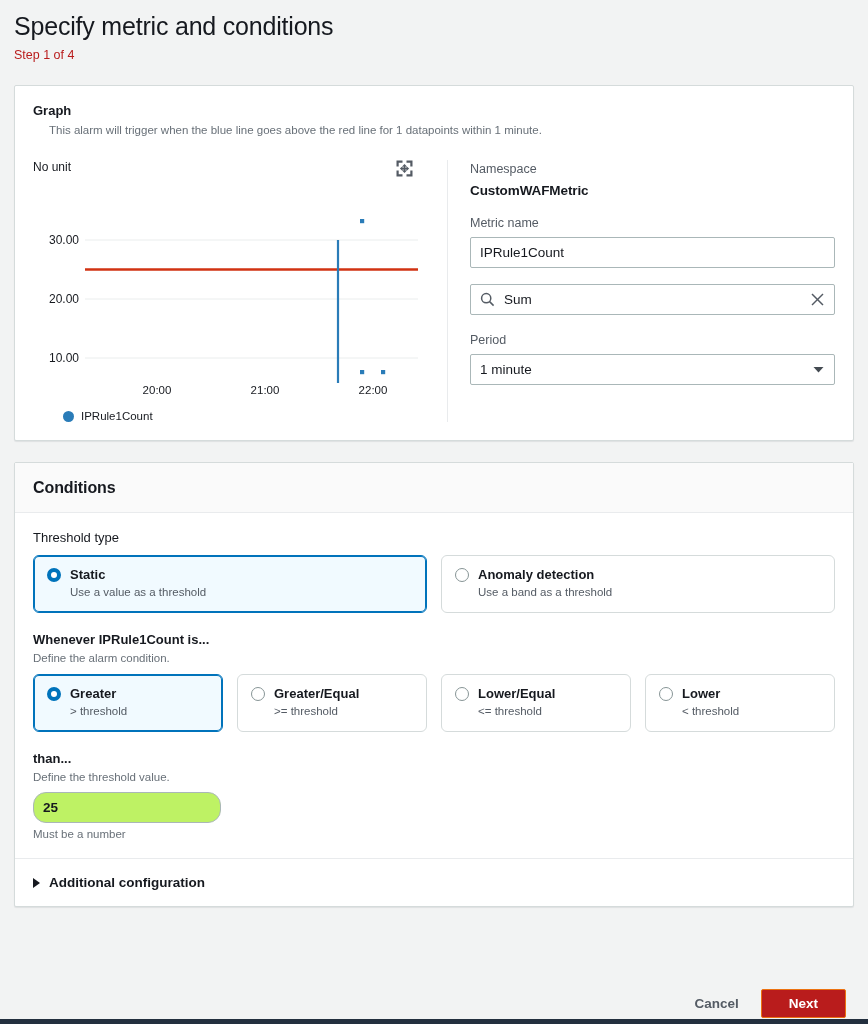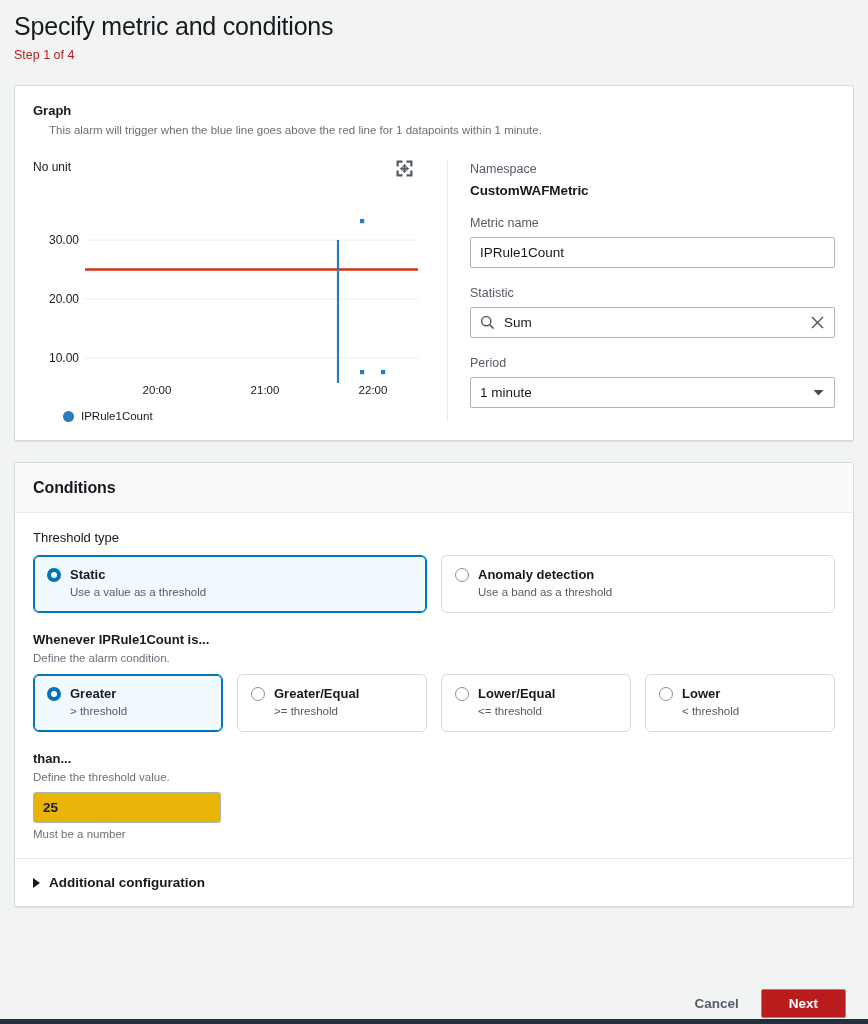--- a/index.html
+++ b/index.html
@@ -228,22 +228,22 @@
     margin-top: 3px;
     padding-left: 23px;
     line-height: 15px;
   }
 
   .threshold-wrap { margin-top: 18px; }
   .threshold-input {
     width: 188px;
     height: 31px;
     border: 1px solid #aab7b8;
-    border-radius: 3px;
-    background: #eab308;
+    border-radius: 13px;
+    background: #bef264;
     display: flex;
     align-items: center;
     padding: 0 9px;
     font-size: 13.5px;
     font-weight: bold;
     color: #16191f;
     margin-top: 7px;
   }
   .helper {
     font-size: 11.5px;
@@ -390,21 +390,20 @@
         </div>
 
         <div class="field">
           <div class="field-label">Metric name</div>
           <div class="input-box">
             <span class="val">IPRule1Count</span>
           </div>
         </div>
 
         <div class="field">
-          <div class="field-label">Statistic</div>
           <div class="input-box">
             <span class="lead-icon">
               <svg width="15" height="15" viewBox="0 0 15 15">
                 <circle cx="6.2" cy="6.2" r="4.6" fill="none" stroke="#545b64" stroke-width="1.5"></circle>
                 <line x1="9.6" y1="9.6" x2="13.6" y2="13.6" stroke="#545b64" stroke-width="1.5"></line>
               </svg>
             </span>
             <span class="val">Sum</span>
             <span class="tail-icon">
               <svg width="15" height="15" viewBox="0 0 15 15">

